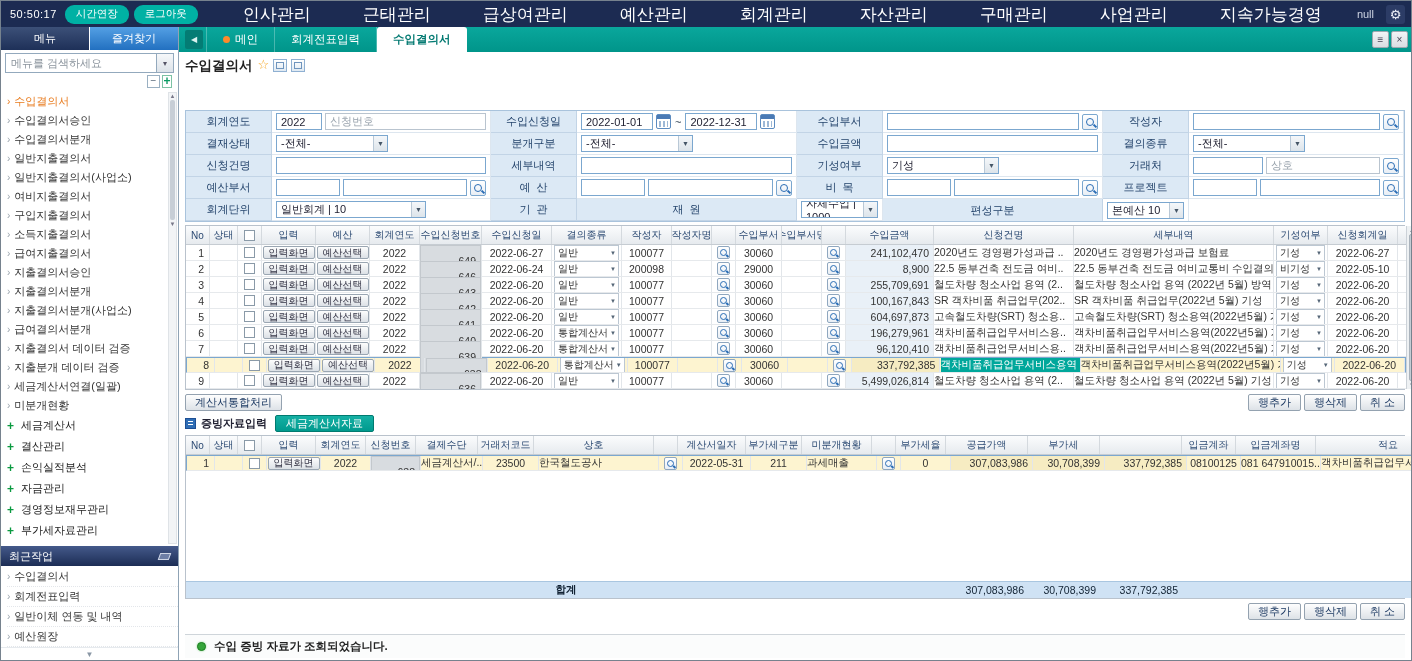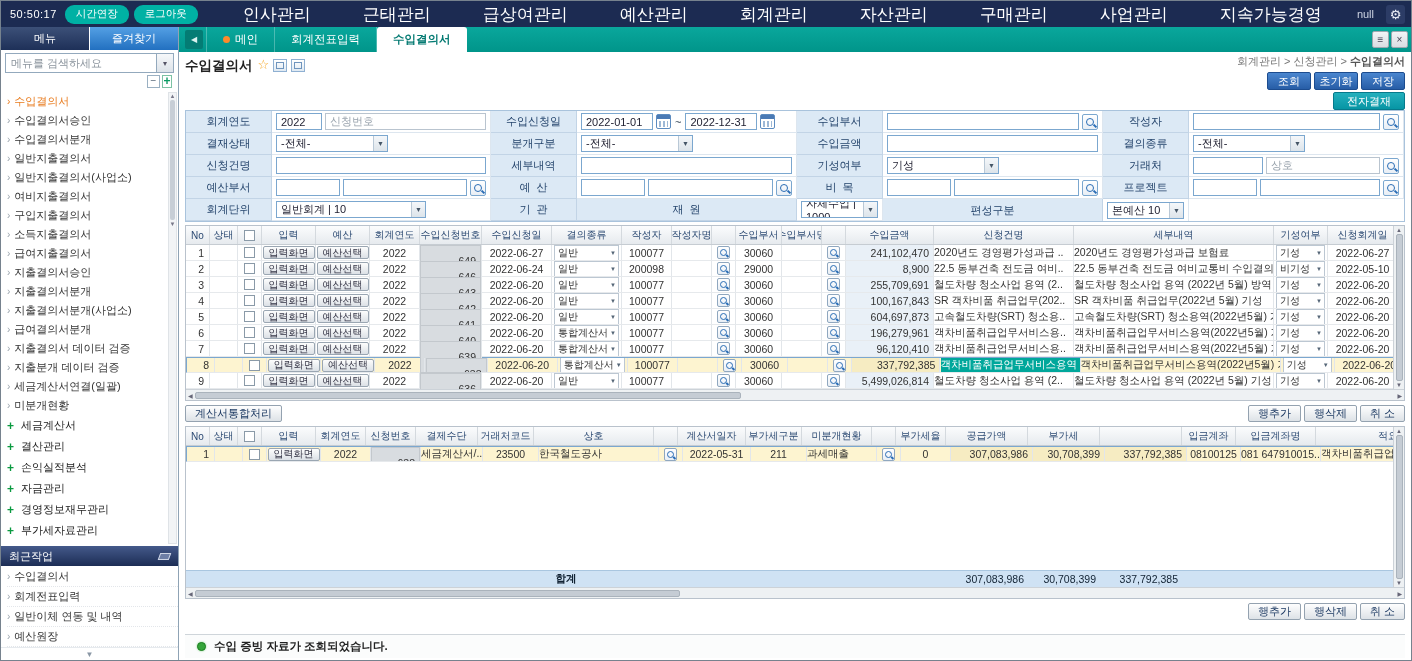--- a/index.html
+++ b/index.html
@@ -78,21 +78,21 @@
 .sel{height:17px;border:1px solid #7ba7cf;background:#fff;display:flex;align-items:center;justify-content:space-between;padding-left:4px;color:#223;cursor:pointer;overflow:hidden}
 .da{width:14px;height:100%;background:linear-gradient(#f4f7fa,#dde4ea);border-left:1px solid #b9c8d6;display:flex;align-items:center;justify-content:center;font-size:7px;color:#456;flex:none}
 .tilde{color:#345;margin:0 1px}
 .mag{width:16px;height:16px;border:1px solid #7ba7cf;border-radius:2px;background:linear-gradient(#fff,#e8eef5);position:relative;cursor:pointer;flex:none}
 .mag::before{content:"";position:absolute;left:3px;top:3px;width:6px;height:6px;border:1.5px solid #2a6db5;border-radius:50%}
 .mag::after{content:"";position:absolute;left:10px;top:10px;width:4px;height:2px;background:#2a6db5;transform:rotate(45deg)}
 .cal{width:15px;height:15px;border:1px solid #5d8cc0;border-radius:2px;background:#fff;position:relative;flex:none;cursor:pointer}
 .cal::before{content:"";position:absolute;left:0;right:0;top:0;height:4px;background:#4a7ab5}
 .cal::after{content:"";position:absolute;left:2px;right:2px;top:6px;height:6px;background:repeating-linear-gradient(90deg,#9db8d6 0 2px,transparent 2px 4px)}
 
-.gridwrap{border:1px solid #b9c2cc;display:flex;flex-direction:column;margin-top:3px;background:#fff}
+.gridwrap{border:1px solid #b9c2cc;display:flex;flex-direction:row;margin-top:3px;background:#fff}
 .g1wrap{flex:none}
 .g2wrap{flex:1;min-height:0;margin-top:2px}
 .ginner{display:flex;min-height:0;flex:1}
 .gleft{flex:1;overflow:hidden;min-width:0;display:flex;flex-direction:column}
 .vbar{width:11px;flex:none;background:#eef1f3;border-left:1px solid #ccd2d8;display:flex;flex-direction:column;align-items:center;font-size:6px;color:#667;padding:1px 0;cursor:pointer}
 .vthumb{width:7px;background:#c5ccd4;border:1px solid #aab3bc;border-radius:2px;flex:1;margin:1px 0}
 .hbar{height:11px;background:#eef1f3;border-top:1px solid #ccd2d8;display:flex;align-items:center;font-size:6px;color:#667;padding:0 2px;gap:2px;flex:none;cursor:pointer}
 .hthumb{height:7px;background:#c5ccd4;border:1px solid #aab3bc;border-radius:2px}
 .g1wrap .hthumb{width:45%}
 .g2wrap .hthumb{width:40%}
@@ -346,33 +346,20 @@
 
       <div class="content">
 
         <div class="headarea">
           <div class="ha-left">
             <span class="ptitle">수입결의서</span>
             <span class="star">☆</span>
             <span class="ticon"></span>
             <span class="ticon"></span>
           </div>
-          <div class="ha-right">
-            <div class="crumb">
-              <span>회계관리 &gt; 신청관리 &gt;</span> <b>수입결의서</b>
-            </div>
-            <div class="bluebtns">
-              <button class="bbtn">조회</button>
-              <button class="bbtn">초기화</button>
-              <button class="bbtn">저장</button>
-            </div>
-            <div class="tealrow">
-              <button class="tbtn">전자결재</button>
-            </div>
-          </div>
         </div>
 
         <div class="form">
           <div class="fl">회계연도</div>
           <div class="fv">
             <span class="inp iw46">2022</span>
             <span class="inp ph iflex">신청번호</span>
           </div>
           <div class="fl">수입신청일</div>
           <div class="fv">
@@ -915,20 +902,25 @@
 
         <div class="acts">
           <button class="sbtn">계산서통합처리</button>
           <div class="agroup">
             <button class="sbtn">행추가</button>
             <button class="sbtn">행삭제</button>
             <button class="sbtn">취 소</button>
           </div>
         </div>
 
+        <div class="evid">
+          <span class="bluebox"></span>
+          <span class="evlabel">증빙자료입력</span>
+          <button class="tbtn2">세금계산서자료</button>
+        </div>
 
         <div class="gridwrap g2wrap g2">
           <div class="ginner">
             <div class="gleft">
               <div class="ghead">
                 <div class="r">
                   <div class="hc">No</div>
                   <div class="hc">상태</div>
                   <div class="hc">
                       <span class="cb"></span>

